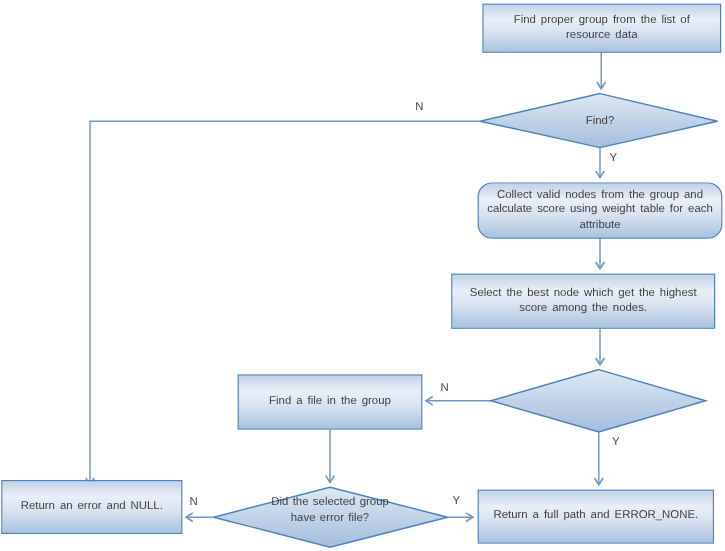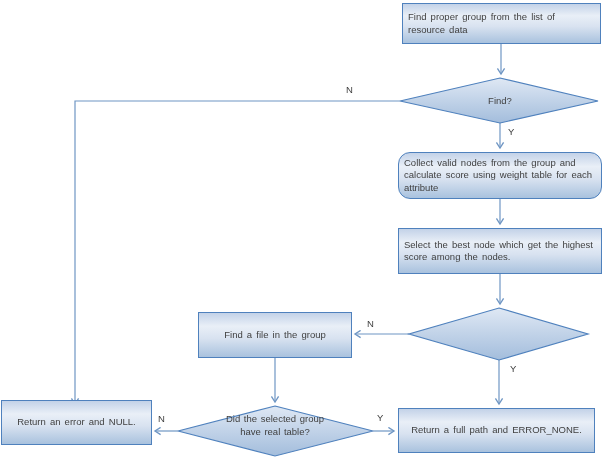--- a/index.html
+++ b/index.html
@@ -14,20 +14,21 @@
   }
   .canvas svg { position:absolute; left:0; top:0; }
   .box {
     position: absolute;
     box-sizing: border-box;
     border: 1px solid #4f81bd;
     background: linear-gradient(180deg, #c3d2e8 0%, #e9eff7 30%, #d8e2f0 58%, #a9c2de 100%);
     display: flex;
     align-items: center;
     justify-content: center;
+    text-align: center;
     font-size: 9.5px;
     line-height: 12.5px;
     word-spacing: 1.5px;
     padding: 2px 5px;
   }
   .dlabel {
     position: absolute;
     text-align: center;
     font-size: 9.5px;
     line-height: 12.5px;
@@ -70,35 +71,35 @@
     <polygon points="499,308 588,334 499,360 409,334" fill="url(#diamondGrad)" stroke="#4f81bd" stroke-width="1.2"></polygon>
     <polygon points="275,406 373,431 275,456 178,431" fill="url(#diamondGrad)" stroke="#4f81bd" stroke-width="1.2"></polygon>
   </svg>
 
   <div class="box" style="left:402px; top:3px;   width:199px; height:41px;">
       <span>Find proper group from the list of resource data</span>
     </div>
   <div class="box" style="left:398px; top:152px; width:204px; height:47px;border-radius:12px;">
       <span>Collect valid nodes from the group and calculate score using weight table for each attribute</span>
     </div>
-  <div class="box" style="left:398px; top:228px; width:204px; height:46px;">
+  <div class="box" style="left:376px; top:228px; width:220px; height:46px;">
       <span>Select the best node which get the highest score among the nodes.</span>
     </div>
   <div class="box" style="left:198px; top:312px; width:154px; height:46px;">
       <span>Find a file in the group</span>
     </div>
   <div class="box" style="left:1px;   top:400px; width:151px; height:45px;">
       <span>Return an error and NULL.</span>
     </div>
   <div class="box" style="left:398px; top:408px; width:197px; height:45px;">
       <span>Return a full path and ERROR_NONE.</span>
     </div>
 
   <div class="dlabel" style="left:450px; top:95px;  width:100px;">Find?</div>
-  <div class="dlabel" style="left:225px; top:413px; width:100px;">Did the selected group have real table?</div>
+  <div class="dlabel" style="left:225px; top:413px; width:100px;">Did the selected group have error file?</div>
 
   <div class="elabel" style="left:346px; top:85px;">N</div>
   <div class="elabel" style="left:508px; top:127px;">Y</div>
   <div class="elabel" style="left:367px; top:319px;">N</div>
   <div class="elabel" style="left:510px; top:364px;">Y</div>
   <div class="elabel" style="left:158px; top:414px;">N</div>
   <div class="elabel" style="left:377px; top:413px;">Y</div>
 
 </div>
 

